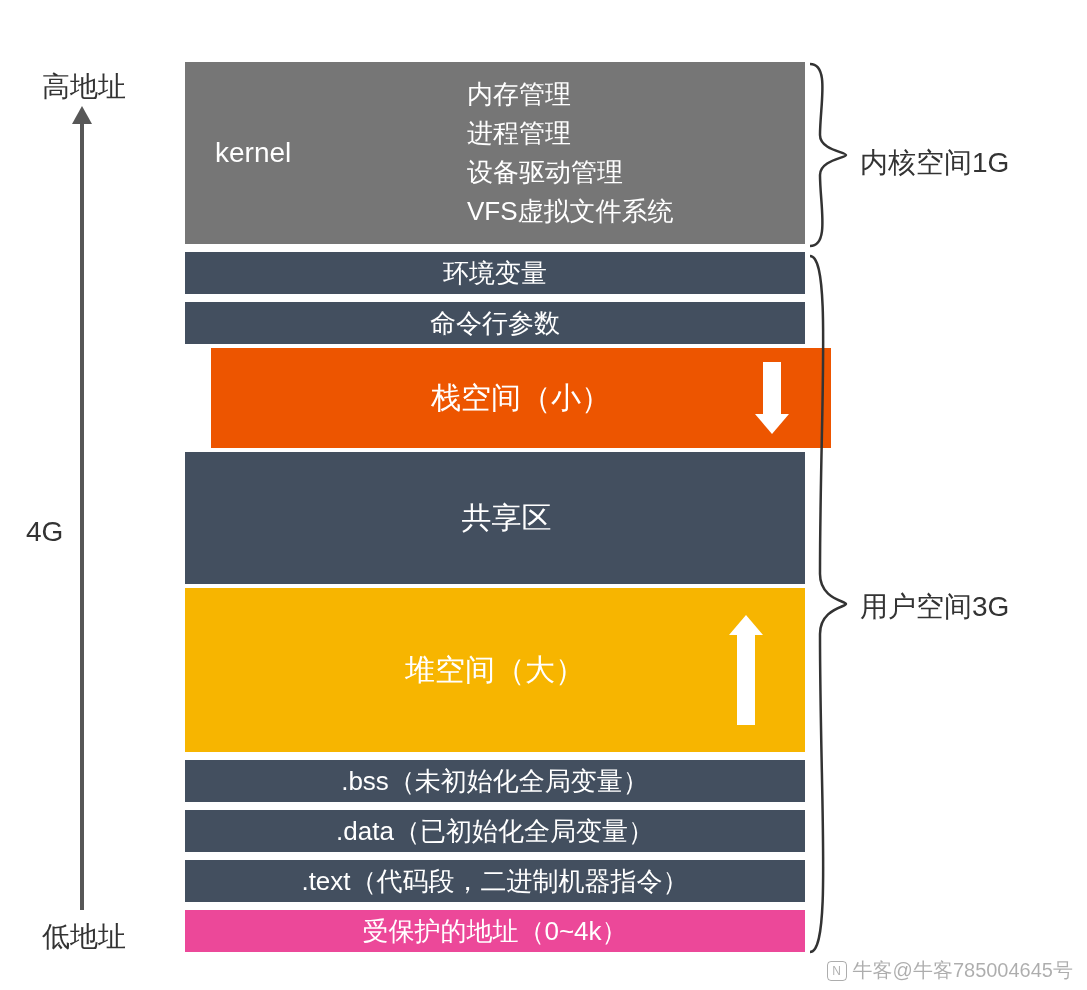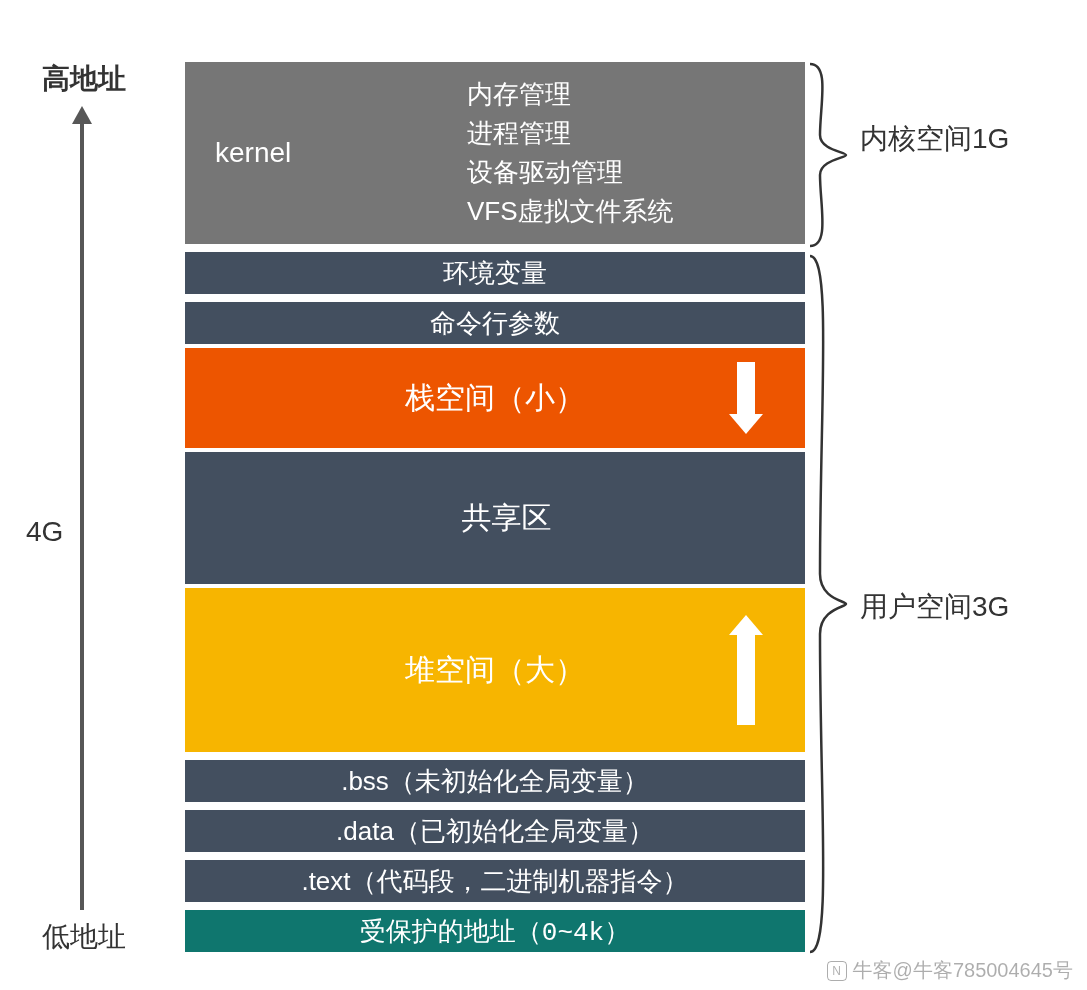--- a/index.html
+++ b/index.html
@@ -16,61 +16,61 @@
     left: 185px;
     top: 62px;
     width: 620px;
   }
   .row { width: 100%; color: #fff; display: flex; align-items: center; justify-content: center; font-size: 26px; margin-bottom: 4px; }
   .row.small { height: 42px; margin-top: 8px; }
   .row.slate { background: #434f5f; }
   .row.gray  { background: #767676; }
   .row.orange{ background: #ed5500; }
   .row.yellow{ background: #f7b500; }
-  .row.light { background: #0f766e; font-family: Liberation Mono, monospace; }
+  .row.light { background: #ec4899; }
   .kernel { height: 182px; padding: 18px 30px; display: flex; align-items: center; }
   .kernel .left { flex: 0 0 45%; line-height: 1.4; font-size: 28px; }
   .kernel .right { flex: 1; line-height: 1.5; font-size: 26px; }
-  .stack { height: 100px; position: relative; font-size: 30px; }
+  .stack { height: 100px; position: relative; font-size: 30px; margin-left: 26px; }
   .shared{ height: 132px; font-size: 30px; padding-left: 23px; }
   .heap  { height: 164px; position: relative; font-size: 30px; }
   .arrow-down, .arrow-up {
     position: absolute; right: 42px; top: 50%; transform: translateY(-50%);
     width: 34px; height: 72px; display: flex; flex-direction: column; align-items: center;
   }
   .arrow-down .shaft, .arrow-up .shaft { width: 18px; flex: 1; background: #fff; }
   .arrow-down .head {
     width: 0; height: 0; border-left: 17px solid transparent; border-right: 17px solid transparent;
     border-top: 20px solid #fff;
   }
   .arrow-up .head {
     width: 0; height: 0; border-left: 17px solid transparent; border-right: 17px solid transparent;
     border-bottom: 20px solid #fff;
   }
   .arrow-up { height: 110px; }
 
   
-  .high-label { position: absolute; left: 42px; top: 60px; font-size: 28px; font-weight: bold; }
+  .high-label { position: absolute; left: 42px; top: 68px; font-size: 28px; }
   .low-label  { position: absolute; left: 42px; top: 918px; font-size: 28px; }
   .g4-label   { position: absolute; left: 26px; top: 516px; font-size: 28px; }
   .addr-arrow {
     position: absolute; left: 80px; top: 120px; width: 4px; height: 790px; background: #575757;
   }
   .addr-arrow::before {
     content: ""; position: absolute; top: -14px; left: -8px;
     width: 0; height: 0; border-left: 10px solid transparent; border-right: 10px solid transparent;
     border-bottom: 18px solid #575757;
   }
 
   
   .brace { position: absolute; width: 40px; }
   .brace svg { width: 100%; height: 100%; overflow: visible; }
   .brace1 { left: 808px; top: 62px; height: 186px; }
   .brace2 { left: 808px; top: 254px; height: 700px; }
-  .rlabel1 { position: absolute; left: 860px; top: 120px; font-size: 28px; }
+  .rlabel1 { position: absolute; left: 860px; top: 144px; font-size: 28px; }
   .rlabel2 { position: absolute; left: 860px; top: 588px; font-size: 28px; }
 
   
   .watermark { position: absolute; right: 14px; bottom: 6px; font-size: 20px; color: rgba(0,0,0,0.32); display:flex; align-items:center; gap:6px;}
   .watermark .logo { width:20px; height:20px; border:1.5px solid rgba(0,0,0,0.32); border-radius:4px; display:flex; align-items:center; justify-content:center; font-size:12px;}
 </style>
 </head>
 <body>
 
 <div class="addr-arrow"></div>

